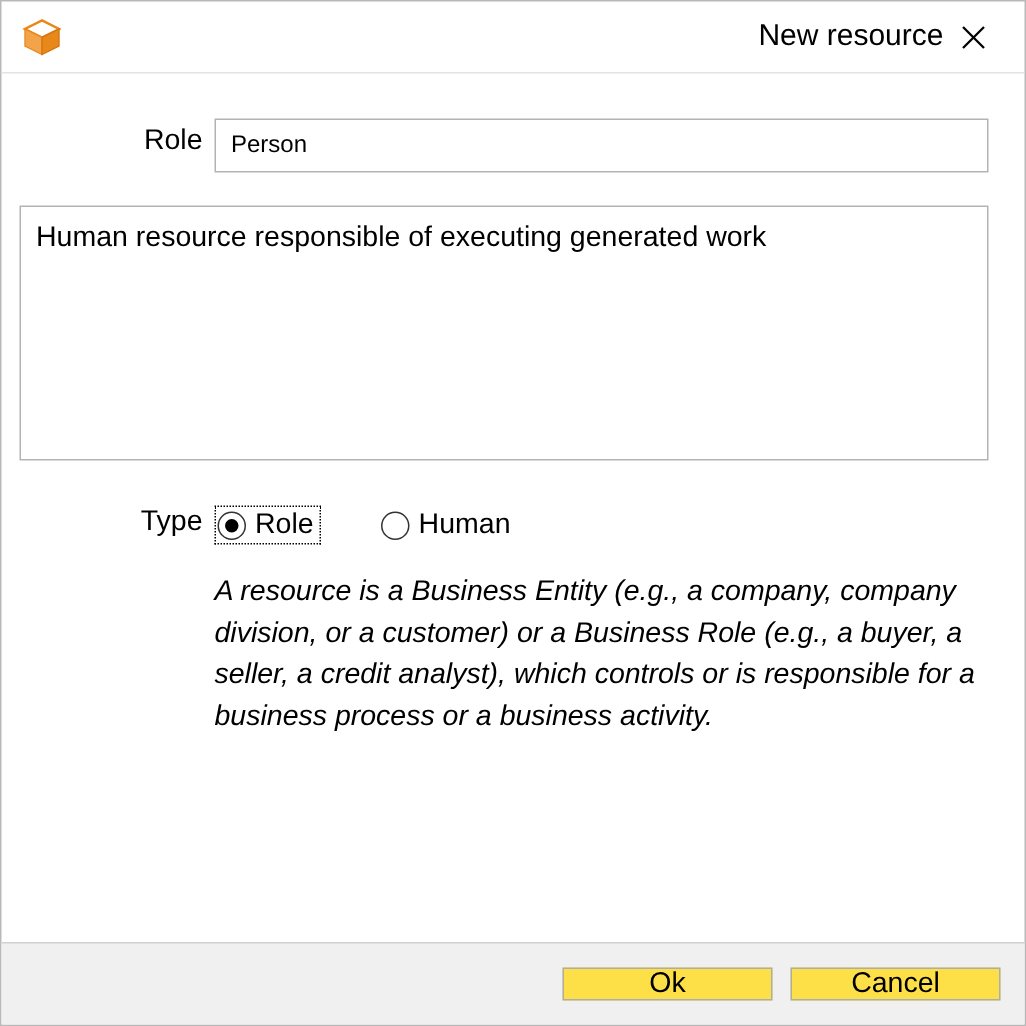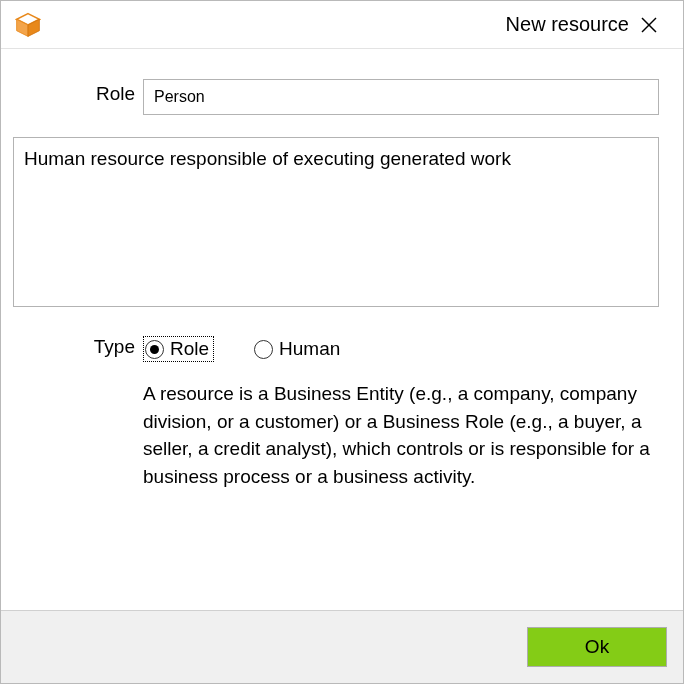--- a/index.html
+++ b/index.html
@@ -109,35 +109,36 @@
     content: "";
     width: 9px; height: 9px;
     background: #000;
     border-radius: 50%;
     display: block;
   }
   .help-text {
     margin-top: 18px;
     line-height: 1.45;
     padding-right: 6px;
+    font-style: italic;
   }
 
   .button-bar {
     border-top: 1px solid #d0d0d0;
     background: #f0f0f0;
     padding: 16px 16px;
     display: flex;
     justify-content: flex-end;
     gap: 12px;
   }
   .btn {
     min-width: 140px;
-    height: 40px;
+    height: 22px;
     border: 1px solid #adadad;
-    background: #84cc16;
+    background: #fde047;
     font-family: inherit;
     font-size: 19px;
     cursor: default;
     display: flex; align-items: center; justify-content: center;
   }
 </style>
 </head>
 <body>
 
 <div class="window">
@@ -188,15 +189,16 @@
           </div>
         </div>
         <div class="help-text">A resource is a Business Entity (e.g., a company, company division, or a customer) or a Business Role (e.g., a buyer, a seller, a credit analyst), which controls or is responsible for a business process or a business activity.</div>
       </div>
     </div>
 
   </div>
 
   <div class="button-bar">
     <div class="btn">Ok</div>
+    <div class="btn">Cancel</div>
   </div>
 
 </div>
 
 </body></html>

